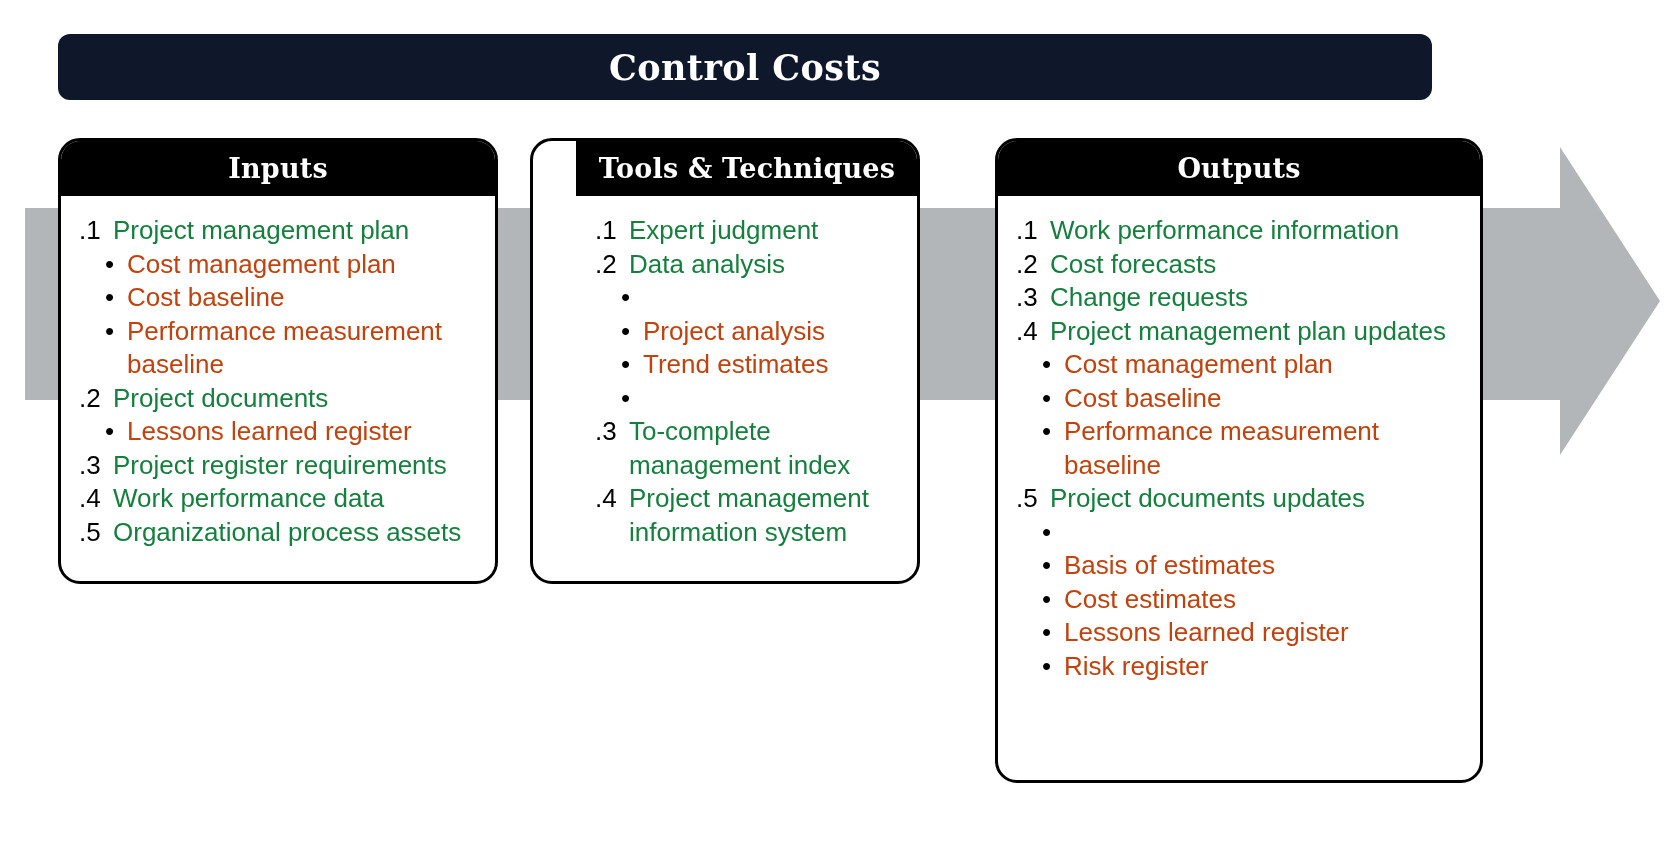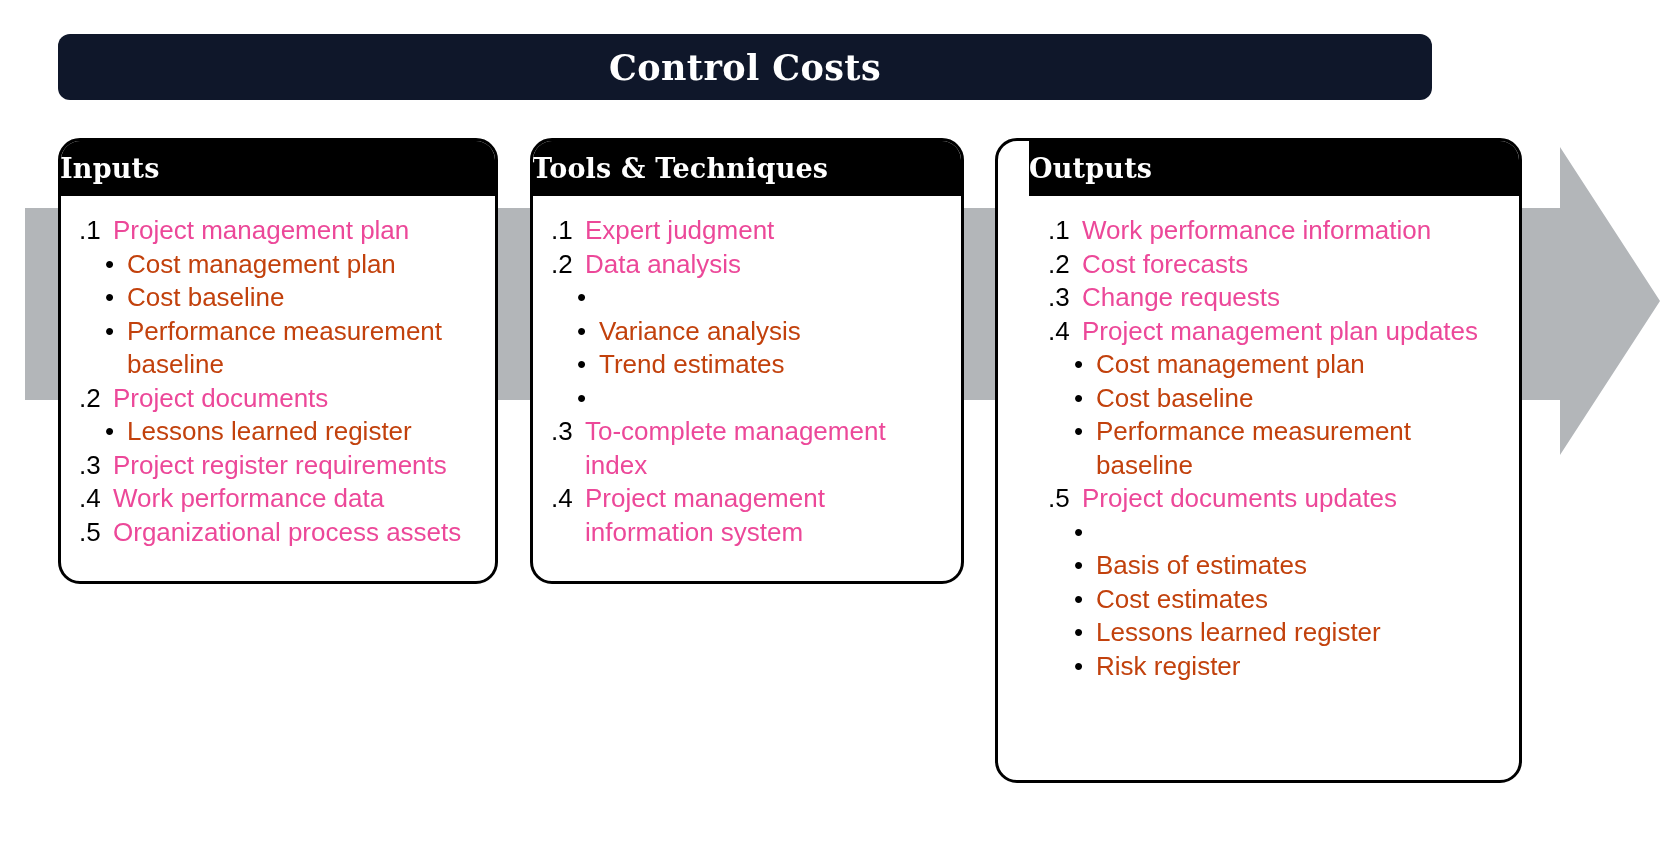--- a/index.html
+++ b/index.html
@@ -62,20 +62,21 @@
     border: 3px solid #000000;
     border-radius: 22px;
     box-sizing: border-box;
     overflow: hidden;
   }
   .ipo-header {
     background: #000000;
     height: 56px;
     display: flex;
     align-items: center;
+    justify-content: center;
     margin: -1px -1px 0 -1px;
   }
   .ipo-header-text {
     color: #ffffff;
     font-family: "DejaVu Serif", "Liberation Serif", serif;
     font-weight: bold;
     font-size: 27px;
     line-height: 1;
     letter-spacing: 0.2px;
   }
@@ -100,21 +101,21 @@
     text-align: left;
     font-size: 26px;
     line-height: 1.29;
     color: #000000;
     font-stretch: condensed;
   }
   .num-text {
     flex: 1 1 auto;
     font-size: 26px;
     line-height: 1.29;
-    color: #ec4899;
+    color: #15803d;
     font-stretch: condensed;
   }
 
   ul.bullet-list {
     list-style: none;
     margin: 0;
     padding: 0;
   }
   li.bullet-item {
     display: flex;
@@ -204,21 +205,21 @@
 
         <li class="num-item">
           <span class="num-marker">.5</span>
           <span class="num-text">Organizational process assets</span>
         </li>
 
       </ol>
     </div>
   </div>
 
-  <div class="ipo-box" id="box-tools" style="left:530px; top:138px; width:434px; height:446px;">
+  <div class="ipo-box" id="box-tools" style="left:530px; top:138px; width:390px; height:446px;padding-left:44px;">
     <div class="ipo-header">
       <span class="ipo-header-text">Tools &amp; Techniques</span>
     </div>
     <div class="ipo-body">
       <ol class="num-list">
 
         <li class="num-item">
           <span class="num-marker">.1</span>
           <span class="num-text">Expert judgment</span>
         </li>
@@ -226,21 +227,21 @@
         <li class="num-item">
           <span class="num-marker">.2</span>
           <span class="num-text">Data analysis</span>
         </li>
         <ul class="bullet-list">
           <li class="bullet-item">
             <span class="bullet-dot">•</span>
           </li>
           <li class="bullet-item">
             <span class="bullet-dot">•</span>
-            <span class="bullet-text">Variance analysis</span>
+            <span class="bullet-text">Project analysis</span>
           </li>
           <li class="bullet-item">
             <span class="bullet-dot">•</span>
             <span class="bullet-text">Trend estimates</span>
           </li>
           <li class="bullet-item">
             <span class="bullet-dot">•</span>
           </li>
         </ul>
 
@@ -251,21 +252,21 @@
 
         <li class="num-item">
           <span class="num-marker">.4</span>
           <span class="num-text">Project management information system</span>
         </li>
 
       </ol>
     </div>
   </div>
 
-  <div class="ipo-box" id="box-outputs" style="left:995px; top:138px; width:527px; height:645px;padding-left:32px;">
+  <div class="ipo-box" id="box-outputs" style="left:995px; top:138px; width:488px; height:645px;">
     <div class="ipo-header">
       <span class="ipo-header-text">Outputs</span>
     </div>
     <div class="ipo-body">
       <ol class="num-list">
 
         <li class="num-item">
           <span class="num-marker">.1</span>
           <span class="num-text">Work performance information</span>
         </li>

